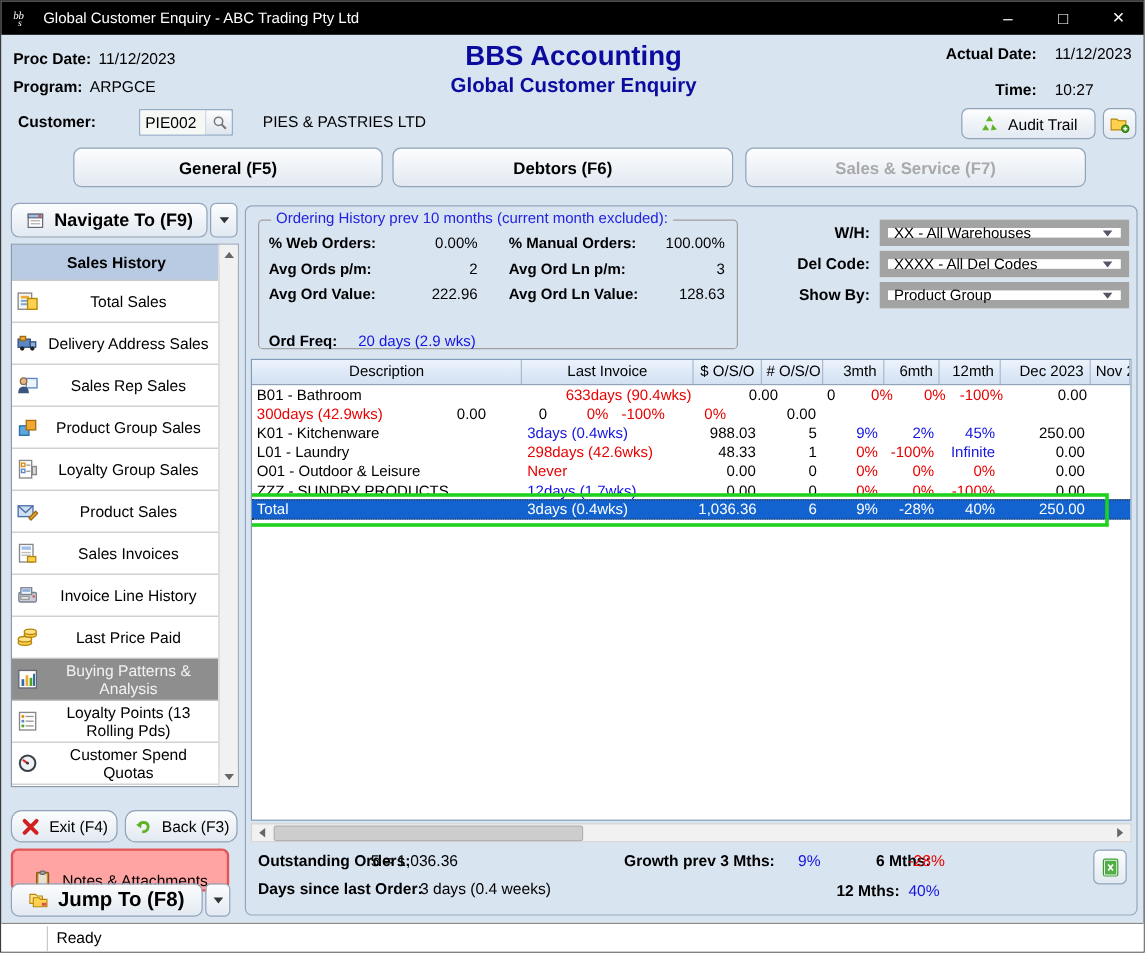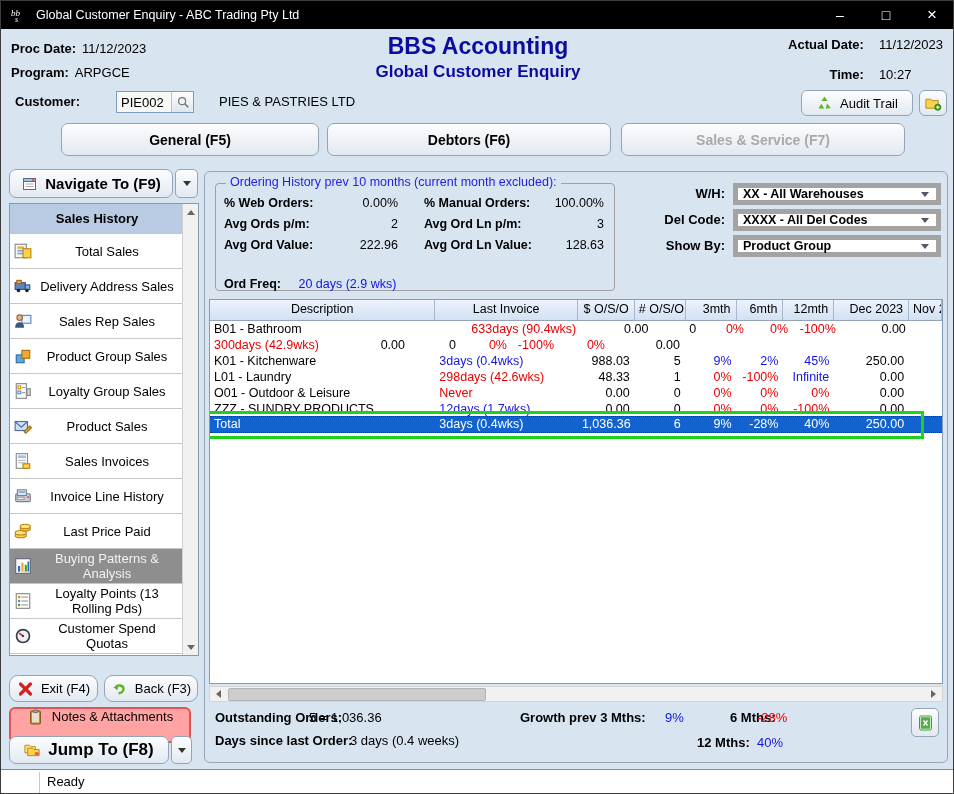--- a/index.html
+++ b/index.html
@@ -75,21 +75,21 @@
               border-top:5px solid #666; }
   .tri-left { width:0;height:0;border-top:4px solid transparent;border-bottom:4px solid transparent;
               border-right:5px solid #666; }
   .tri-right { width:0;height:0;border-top:4px solid transparent;border-bottom:4px solid transparent;
                border-left:5px solid #666; }
 
   
   #exit-btn { position:absolute; left:8px; top:646px; width:89px; height:27px; border-radius:9px; }
   #back-btn { position:absolute; left:103px; top:646px; width:94px; height:27px; border-radius:9px; }
   #notes-btn { position:absolute; left:8px; top:678px; width:182px; height:36px; background:#ffa3a3;
-               border:2px solid #e05555; border-radius:6px; display:flex; align-items:flex-start;
+               border:2px solid #e05555; border-radius:6px; display:flex; align-items:flex-end;
                justify-content:center; gap:8px; }
   #jump-btn { position:absolute; left:8px; top:707px; width:160px; height:28px; font-size:17px; border-radius:7px;}
   #jump-dd  { position:absolute; left:170px; top:707px; width:21px; height:28px; border-radius:5px;}
   .mini-icon { width:17px; height:16px; } .mini-icon svg{ width:100%; height:100%; }
 
   
   #panel { position:absolute; left:203px; top:142px; width:744px; height:592px;
            border:1px solid #95a7bd; border-radius:6px; }
   #ordering-box { position:absolute; left:10px; top:11px; width:400px; height:108px;
                   border:1px solid #a0a0a0; border-radius:4px; }
@@ -97,21 +97,21 @@
                     color:#2222e0; font-size:12.5px; }
   #ordering-grid { position:absolute; left:8px; top:12px; display:grid;
                    grid-template-columns:112px 62px 138px 68px; row-gap:7px; font-size:12.5px; }
   #ordering-grid .val { text-align:right; }
   #ord-freq { position:absolute; left:8px; top:93px; font-size:12.5px; }
   #ord-freq .blue { margin-left:14px; }
   .blue { color:#1414e0; } .red { color:#e80000; }
 
   .filter-label { position:absolute; width:120px; text-align:right; font-weight:bold; left:400px; }
   .combo { position:absolute; left:528px; width:208px; height:22px; background:#fff;
-           border:5px solid #a3a3a3; display:flex; align-items:center; padding-left:5px; font-size:12.5px;font-weight:bold; }
+           border:7px solid #a3a3a3; display:flex; align-items:center; padding-left:5px; font-size:12.5px; }
   .combo .dd-arrow { position:absolute; right:7px; border-top-color:#556; }
 
   
   #grid { position:absolute; left:4px; top:127px; width:734px; height:385px; background:#fff;
           border:1px solid #7f9db9; overflow:hidden; }
   #table-header { display:flex; height:21px; background:linear-gradient(#ecf3fc,#d2e1f3);
                   border-bottom:1px solid #93a4b8; }
   .th { font-size:12.5px; padding:2px 4px; border-right:1px solid #aab8cc; white-space:nowrap;
         overflow:hidden;text-align:center; }
   .trow { display:flex; height:16px; }

